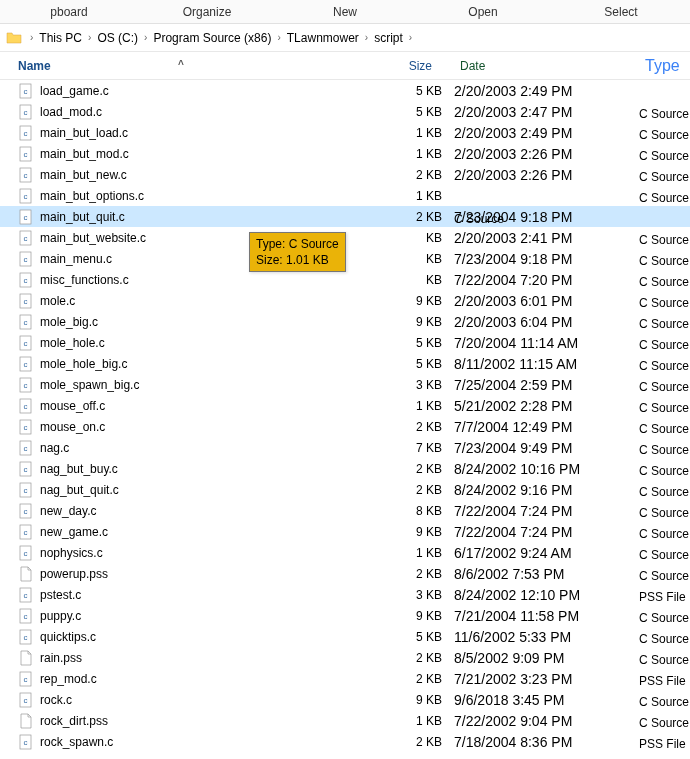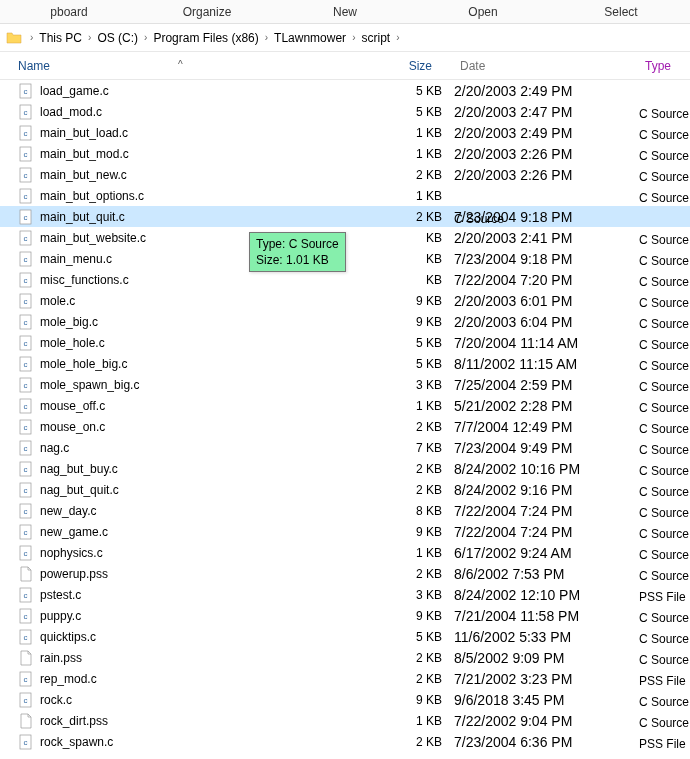--- a/index.html
+++ b/index.html
@@ -4,33 +4,33 @@
 <style>
 * { margin: 0; padding: 0; box-sizing: border-box; font-family: "Segoe UI", Tahoma, sans-serif; }
 body { background: #fff; font-size: 12px; color: #000; width: 690px; }
 .ribbon { display: flex; border-bottom: 1px solid #e1e1e1; height: 24px; background: #fafafa; align-items: center; }
 .ribbon-item { flex: 1; text-align: center; line-height: 24px; font-size: 12px; color: #333; cursor: default; }
 .breadcrumb { display: flex; align-items: center; height: 28px; padding: 0 6px; border-bottom: 1px solid #e8e8e8; }
 .bc-icon { width: 16px; height: 16px; margin-right: 4px; display: inline-flex; align-items: center; justify-content: center; }
 .bc-seg { padding: 0 2px; font-size: 12px; cursor: pointer; }
 .bc-sep { color: #666; padding: 0 4px; font-size: 10px; }
 .headers { display: flex; height: 28px; align-items: center; border-bottom: 1px solid #e8e8e8; padding-left: 18px; }
-.col-name { width: 382px; color: #1a4e8a; font-size: 12px; position: relative; }
+.col-name { width: 382px; color: #1a4e8a; font-size: 12px; position: relative; font-weight: bold; }
 .col-size { width: 60px; text-align: right; padding-right: 28px; color: #1a4e8a; font-size: 12px; }
-.col-date { width: 185px; color: #737373; font-size: 12px; }
-.col-type { flex: 1; color: #a21caf; font-size: 12px; }
+.col-date { width: 185px; color: #14532d; font-size: 12px; }
+.col-type { flex: 1; color: #3b82f6; font-size: 16px; }
 .sort-arrow { position: absolute; left: 160px; top: 0px; color: #555; font-size: 10px; }
 .row { display: flex; height: 21px; align-items: center; padding-left: 18px; }
 .row.selected { background: #cce8ff; }
 .file-icon { width: 16px; height: 16px; margin-right: 6px; flex-shrink: 0; display: inline-flex; align-items: center; justify-content: center; }
 .r-name { width: 376px; font-size: 12px; display: flex; align-items: center; }
 .r-size { width: 60px; text-align: right; padding-right: 12px; font-size: 12px; }
 .r-date { width: 185px; font-size: 14px; }
 .r-type { flex: 1; font-size: 12px; margin-top: 46px; }
-.tooltip { position: absolute; left: 249px; top: 232px; background: #86efac; border: 1px solid #767676; padding: 3px 6px; font-size: 12px; line-height: 1.35; box-shadow: 1px 1px 3px rgba(0,0,0,0.15); z-index: 10; }
+.tooltip { position: absolute; left: 249px; top: 232px; background: #eab308; border: 1px solid #767676; padding: 3px 6px; font-size: 12px; line-height: 1.35; box-shadow: 1px 1px 3px rgba(0,0,0,0.15); z-index: 10; }
 svg { display: block; }
 </style>
 </head>
 <body>
 
 <div class="ribbon">
   <div class="ribbon-item">pboard</div>
   <div class="ribbon-item">Organize</div>
   <div class="ribbon-item">New</div>
   <div class="ribbon-item">Open</div>
@@ -41,21 +41,21 @@
   <span class="bc-icon">
     <svg width="16" height="16" viewBox="0 0 16 16">
         <path d="M1 3h5l1 2h8v8H1z" fill="#ffd75e" stroke="#d9a23c" stroke-width="0.5"></path>
       </svg>
   </span>
   <span class="bc-sep">›</span>
   <span class="bc-seg">This PC</span>
   <span class="bc-sep">›</span>
   <span class="bc-seg">OS (C:)</span>
   <span class="bc-sep">›</span>
-  <span class="bc-seg">Program Files (x86)</span>
+  <span class="bc-seg">Program Source (x86)</span>
   <span class="bc-sep">›</span>
   <span class="bc-seg">TLawnmower</span>
   <span class="bc-sep">›</span>
   <span class="bc-seg">script</span>
   <span class="bc-sep">›</span>
 </div>
 
 <div class="headers">
   <div class="col-name">
     <span>Name</span>
@@ -504,21 +504,21 @@
       <div class="r-name">
         <span class="file-icon">
           <svg width="16" height="16" viewBox="0 0 16 16">
             <rect x="2" y="1" width="11" height="14" fill="#fff" stroke="#999" stroke-width="0.7"></rect>
             <text x="7.5" y="11" font-size="8" text-anchor="middle" fill="#3a6ea5" font-family="monospace">c</text>
           </svg>
         </span>
         <span>rock_spawn.c</span>
       </div>
       <div class="r-size">2 KB</div>
-      <div class="r-date">7/23/2004 6:36 PM</div>
+      <div class="r-date">7/18/2004 8:36 PM</div>
       <div class="r-type">C Source</div>
     </div>
   </div>
 
 <div class="tooltip">
   <div>Type: C Source</div>
   <div>Size: 1.01 KB</div>
 </div>
 
 </body></html>

